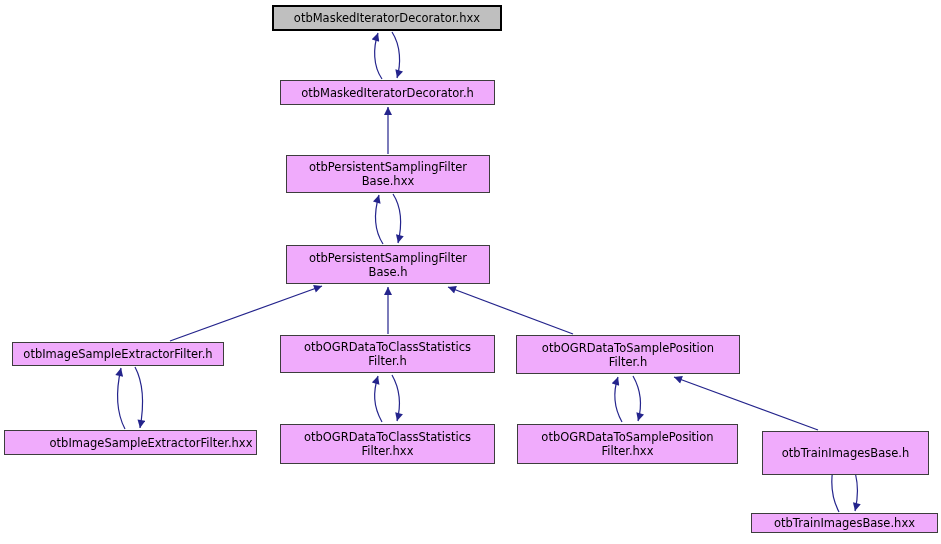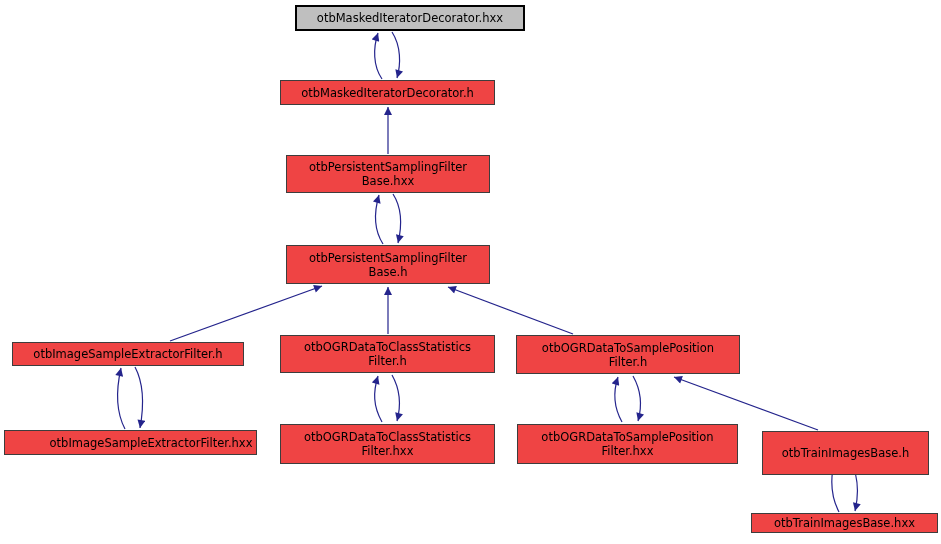--- a/index.html
+++ b/index.html
@@ -28,21 +28,21 @@
     stroke-width: 1.2;
     fill: none;
   }
   #ah path {
     fill: #24248c;
     stroke: none;
   }
   .node {
     position: absolute;
     box-sizing: border-box;
-    background: #ef4444;
+    background: #f0abfc;
     border: 1px solid #3d3d3d;
     display: flex;
     align-items: center;
     justify-content: center;
     text-align: center;
     font-size: 11.5px;
     line-height: 14px;
     color: #000000;
     white-space: pre-line;
     cursor: pointer;
@@ -85,39 +85,39 @@
 
     <path class="edge" d="M622,422 C613,406 613,392 618,377" marker-end="url(#ah)"></path>
     <path class="edge" d="M633,376 C642,392 642,407 638,421" marker-end="url(#ah)"></path>
 
     <path class="edge" d="M818,430 L674,377" marker-end="url(#ah)"></path>
 
     <path class="edge" d="M839,512 C830,495 830,478 835,459" marker-end="url(#ah)"></path>
     <path class="edge" d="M850,459 C859,477 859,494 855,511" marker-end="url(#ah)"></path>
   </svg>
 
-  <div class="node current" style="left:272px; top:5px; width:230px; height:26px;margin-left:23px;">
+  <div class="node current" style="left:272px; top:5px; width:230px; height:26px;">
     <span>otbMaskedIteratorDecorator.hxx</span>
   </div>
 
   <div class="node" style="left:280px; top:80px; width:215px; height:25px;">
     <span>otbMaskedIteratorDecorator.h</span>
   </div>
 
   <div class="node" style="left:286px; top:155px; width:204px; height:38px;">
     <span>otbPersistentSamplingFilter
 Base.hxx</span>
   </div>
 
   <div class="node" style="left:286px; top:245px; width:204px; height:39px;">
     <span>otbPersistentSamplingFilter
 Base.h</span>
   </div>
 
-  <div class="node" style="left:12px; top:342px; width:232px; height:24px;align-items:center;">
+  <div class="node" style="left:12px; top:342px; width:212px; height:24px;align-items:center;">
     <span>otbImageSampleExtractorFilter.h</span>
   </div>
 
   <div class="node" style="left:280px; top:335px; width:215px; height:38px;">
     <span>otbOGRDataToClassStatistics
 Filter.h</span>
   </div>
 
   <div class="node" style="left:516px; top:335px; width:224px; height:39px;">
     <span>otbOGRDataToSamplePosition

